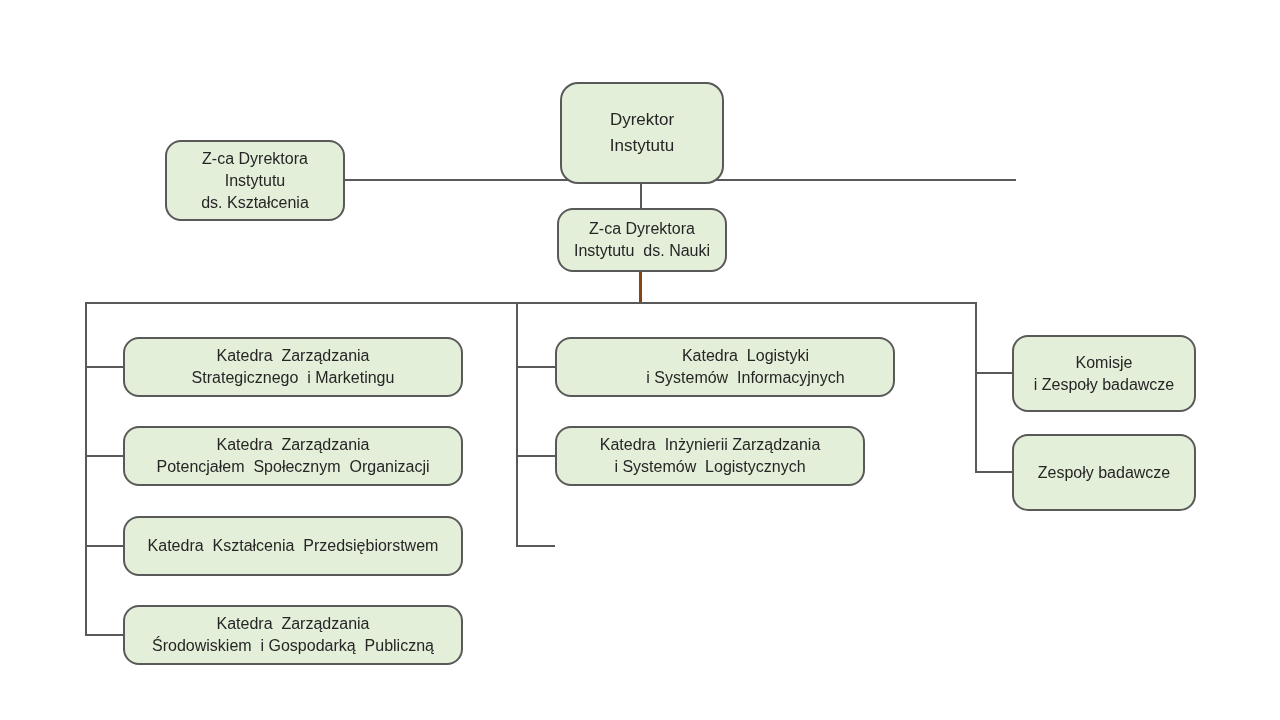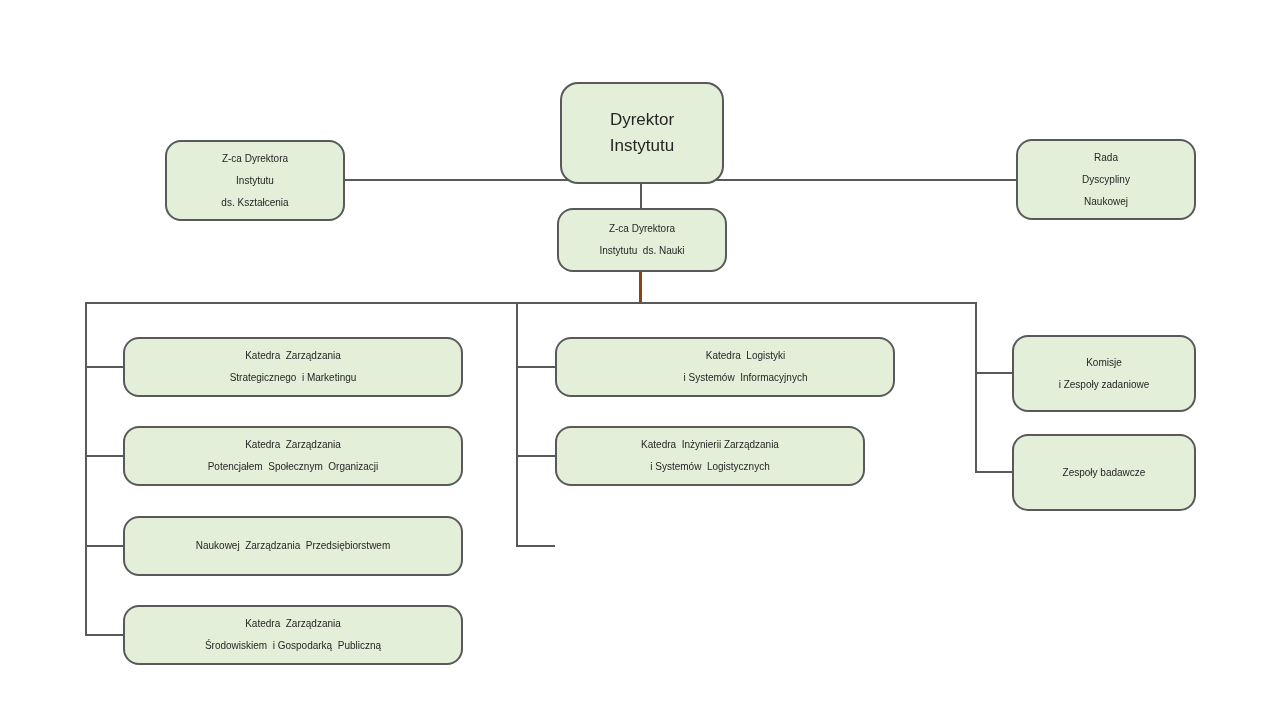--- a/index.html
+++ b/index.html
@@ -20,21 +20,21 @@
     position: absolute;
     box-sizing: border-box;
     background: var(--box-fill, #e3efd9);
     border: 2px solid var(--box-border, #595959);
     border-radius: 16px;
     display: flex;
     align-items: center;
     justify-content: center;
     text-align: center;
     white-space: pre-wrap;
-    font-size: 10px;
+    font-size: 16px;
     line-height: 22px;
     padding: 2px 6px;
     z-index: 2;
   }
   .node.root {
     font-size: 17px;
     line-height: 26px;
     border-radius: 18px;
   }
   .line {
@@ -71,43 +71,40 @@
   <div class="line" style="left:975px; top:372px; width:37px; height:2px;"></div>
   <div class="line" style="left:975px; top:471px; width:37px; height:2px;"></div>
 
   <div class="node root" style="left:560px; top:46px; width:164px; height:102px;margin-top:36px;">Dyrektor
 Instytutu</div>
 
   <div class="node" style="left:165px; top:140px; width:180px; height:81px;">Z-ca Dyrektora
 Instytutu
 ds. Kształcenia</div>
 
-  <div class="node" style="left:1016px; top:139px; width:180px; height:81px;">Rada
-Dyscypliny
-Naukowej</div>
 
   <div class="node" style="left:557px; top:208px; width:170px; height:64px;">Z-ca Dyrektora
 Instytutu  ds. Nauki</div>
 
   <div class="node" style="left:123px; top:337px; width:340px; height:60px;">Katedra  Zarządzania
 Strategicznego  i Marketingu</div>
 
   <div class="node" style="left:123px; top:426px; width:340px; height:60px;">Katedra  Zarządzania
 Potencjałem  Społecznym  Organizacji</div>
 
-  <div class="node" style="left:123px; top:516px; width:340px; height:60px;">Naukowej  Zarządzania  Przedsiębiorstwem</div>
+  <div class="node" style="left:123px; top:516px; width:340px; height:60px;">Katedra  Kształcenia  Przedsiębiorstwem</div>
 
   <div class="node" style="left:123px; top:605px; width:340px; height:60px;">Katedra  Zarządzania
 Środowiskiem  i Gospodarką  Publiczną</div>
 
   <div class="node" style="left:555px; top:337px; width:340px; height:60px;padding-left:47px;">Katedra  Logistyki
 i Systemów  Informacyjnych</div>
 
   <div class="node" style="left:555px; top:426px; width:310px; height:60px;">Katedra  Inżynierii Zarządzania
 i Systemów  Logistycznych</div>
 
 
   <div class="node" style="left:1012px; top:335px; width:184px; height:77px;">Komisje
-i Zespoły zadaniowe</div>
+i Zespoły badawcze</div>
 
   <div class="node" style="left:1012px; top:434px; width:184px; height:77px;">Zespoły badawcze</div>
 
 </div>
 
 </body></html>

